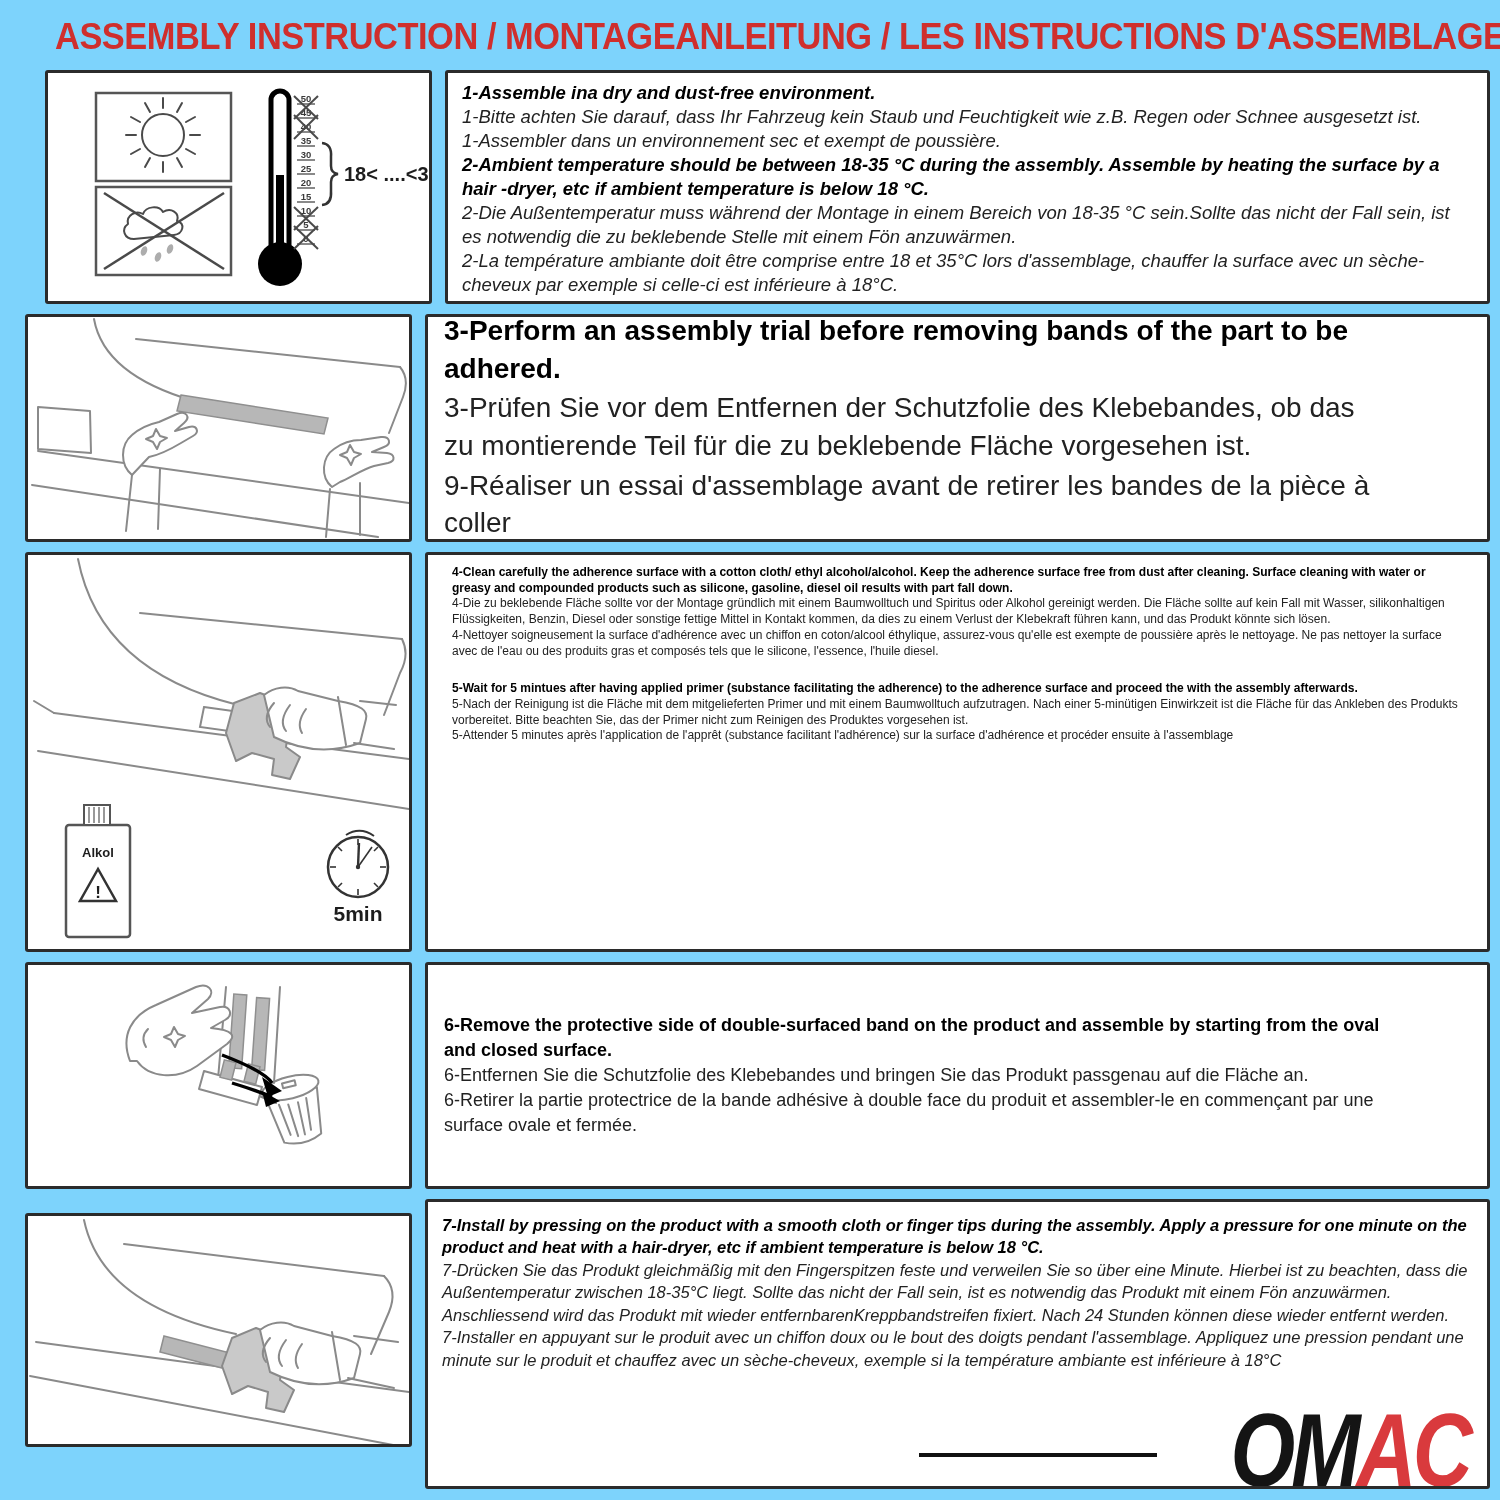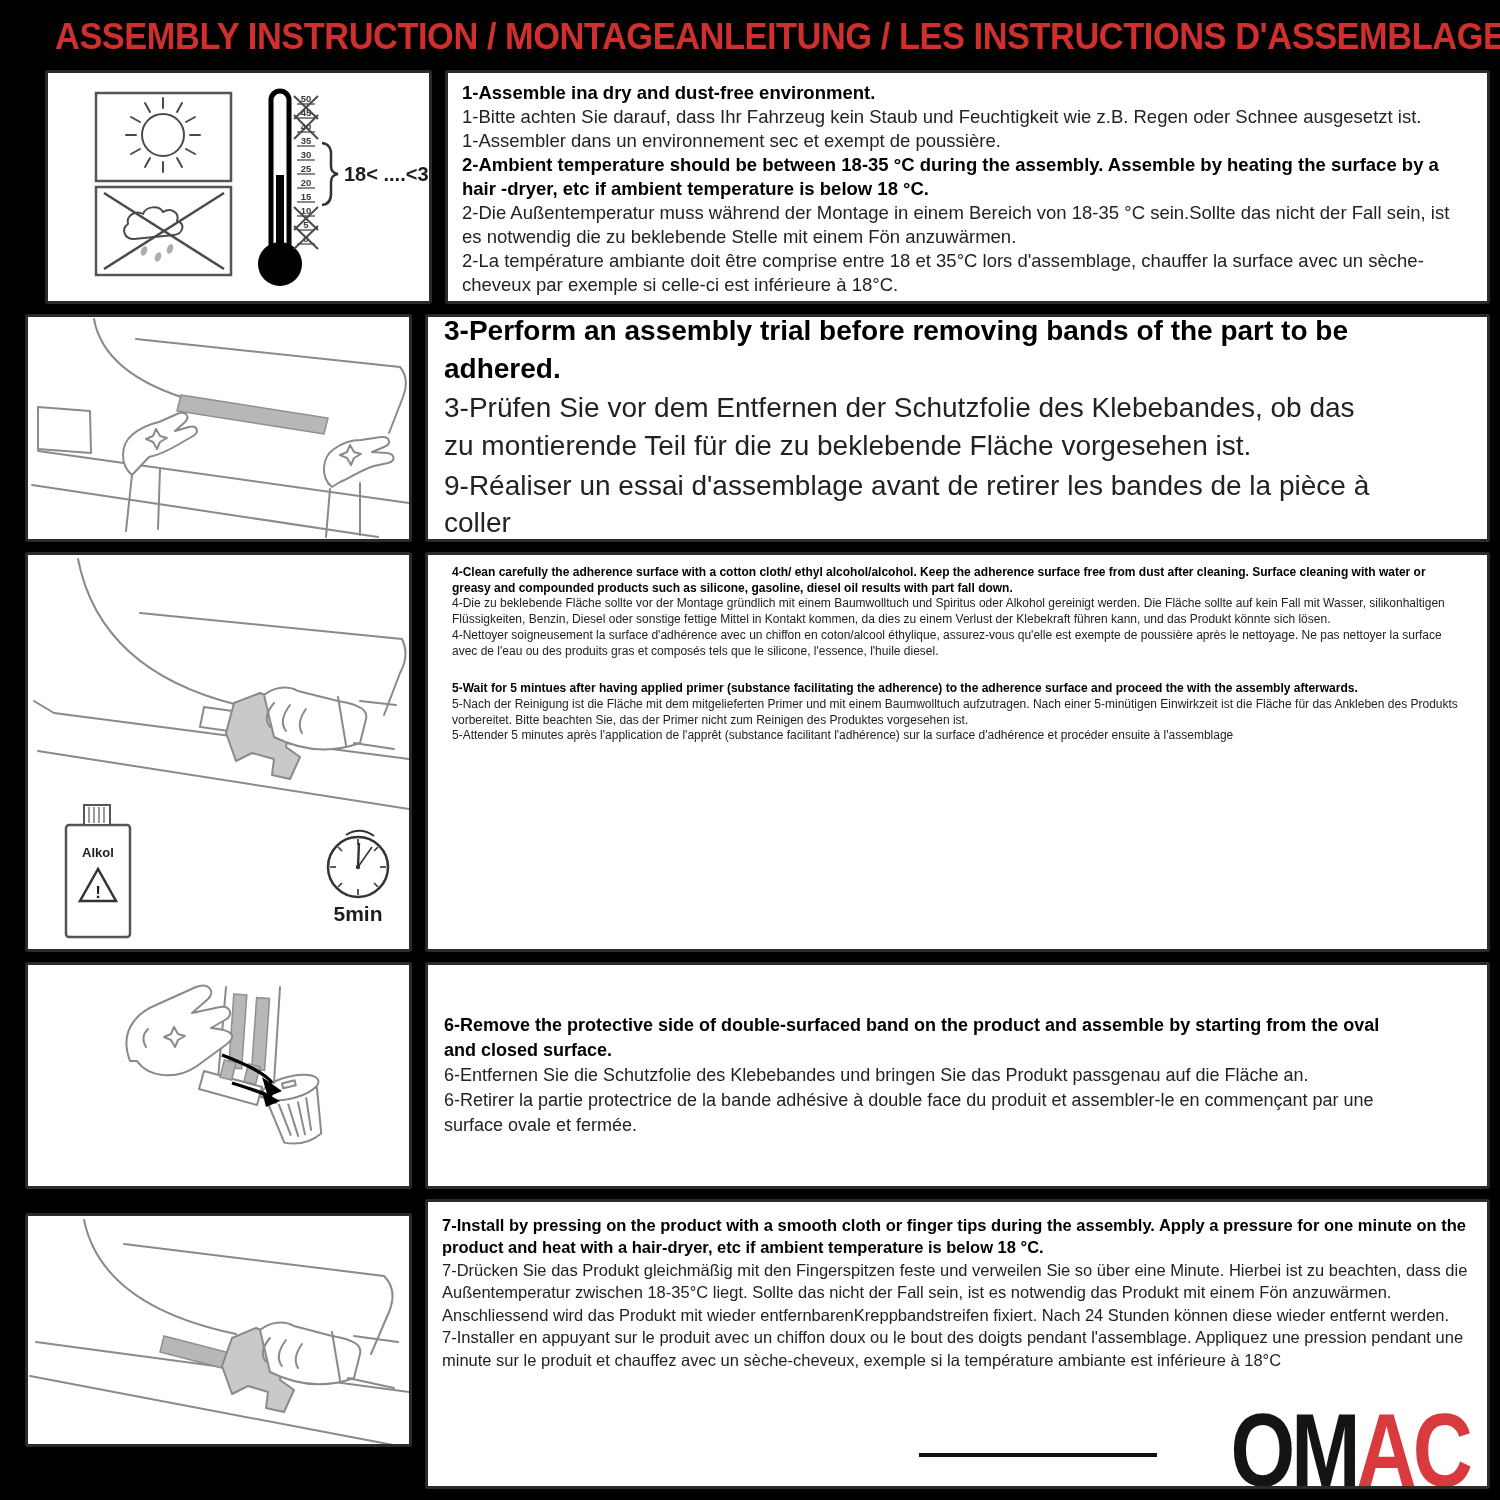--- a/index.html
+++ b/index.html
@@ -1,45 +1,45 @@
 <!DOCTYPE html>
 <html><head>
 <meta charset="utf-8">
 <style>
   html,body{margin:0;padding:0;background:#ffffff;}
   .page{
     width:1500px;height:1500px;box-sizing:border-box;
-    background:#000000;position:relative;
+    background:#7dd3fc;position:relative;
     padding:12px 10px 10px 25px;
     font-family:"Liberation Sans", sans-serif;
     color:#222;
   }
   .title{
     margin:4px 0 12px 30px;
     font-size:37px;font-weight:bold;letter-spacing:-0.5px;
     white-space:nowrap;
     transform:scaleX(0.93);transform-origin:left center;
   }
   .row{display:flex;gap:13px;margin-bottom:10px;align-items:stretch;}
   .box{border:3px solid #2b2b2b;border-radius:3px;background:#fff;box-sizing:border-box;}
   .illus{width:387px;flex:none;overflow:hidden;}
   .txt{flex:1;overflow:hidden;position:relative;}
   .r1{height:234px;padding-left:20px;}
   .r2{height:228px;}
   .r3{height:400px;}
   .r4{height:227px;}
-  .r5{height:290px;}
+  .r5{height:290px;font-style:italic;}
   .r5 .illus{height:234px;align-self:flex-start;margin-top:14px;}
   svg{display:block;}
 
   .txt p{margin:0;}
   .b{font-weight:bold;color:#000;}
   .gap{margin-top:24px;}
 
-  .txt-1{padding:8px 14px;font-size:18.5px;line-height:1.3;}
+  .txt-1{padding:8px 14px;font-size:18.5px;line-height:1.3;font-style:italic;}
   .txt-2{padding:10px 110px 10px 16px;font-size:28px;line-height:1.34;display:flex;flex-direction:column;justify-content:center;}
   .txt-2 p{margin-bottom:2px;}
   .txt-3{padding:10px 24px;font-size:12px;line-height:1.31;}
   .txt-3 .gap{margin-top:22px;}
   .txt-4{padding:10px 90px 10px 16px;font-size:18px;line-height:1.38;display:flex;flex-direction:column;justify-content:center;}
   .txt-5{padding:12px 14px;font-size:16.5px;line-height:1.36;}
 
   
   .ln{fill:none;stroke:#8a8a8a;stroke-width:2;stroke-linecap:round;stroke-linejoin:round;}
   .ln-dk{fill:none;stroke:#4a4a4a;stroke-width:2;stroke-linecap:round;stroke-linejoin:round;}

